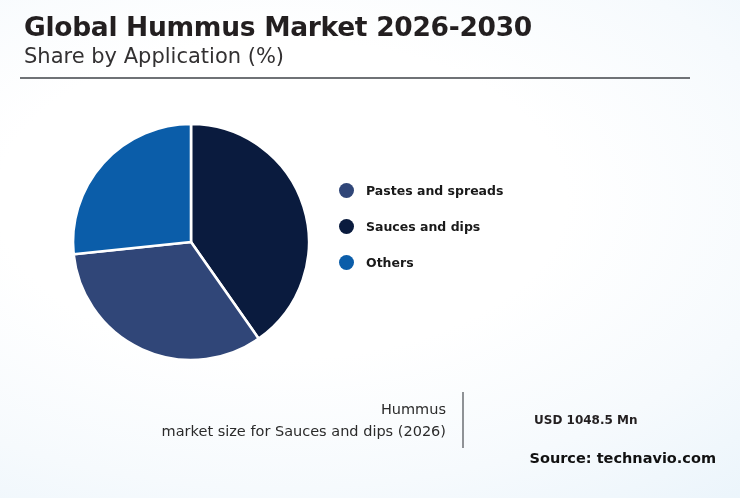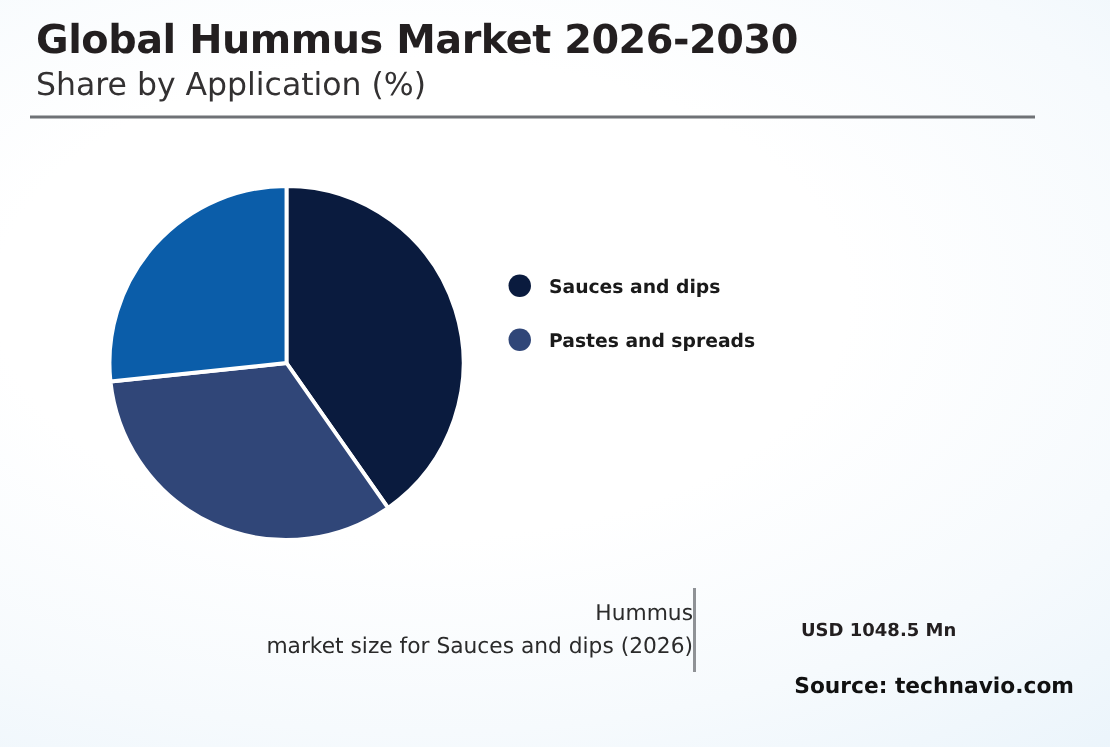--- a/index.html
+++ b/index.html
@@ -99,21 +99,21 @@
     position: absolute;
     left: 110px;
     top: 392px;
     width: 580px;
     display: flex;
     align-items: center;
   }
   #callout-caption {
     width: 352px;
     text-align: right;
-    padding-right: 0;
+    padding-right: 16px;
     font-size: 14.5px;
     color: #2b2b2b;
     line-height: 1.55;
     box-sizing: border-box;
   }
   #callout-divider {
     width: 2px;
     height: 56px;
     background: #8f9296;
     flex: 0 0 auto;
@@ -154,26 +154,30 @@
       <g id="pie-slices">
           <path d="M 119 119 L 119.00 1.00 A 118 118 0 0 1 186.68 215.66 Z" fill="#0a1b3e" stroke="#ffffff" stroke-width="2.6" stroke-linejoin="round"></path>
           <path d="M 119 119 L 186.68 215.66 A 118 118 0 0 1 1.65 131.33 Z" fill="#304678" stroke="#ffffff" stroke-width="2.6" stroke-linejoin="round"></path>
           <path d="M 119 119 L 1.65 131.33 A 118 118 0 0 1 119.00 1.00 Z" fill="#0b5da9" stroke="#ffffff" stroke-width="2.6" stroke-linejoin="round"></path>
         </g>
     </svg>
   </div>
 
   <div id="legend">
     <div class="legend-row">
+      <span class="legend-swatch" style="background: rgb(48, 70, 120);"></span>
+      <span class="legend-label">Pastes and spreads</span>
+    </div>
+    <div class="legend-row">
       <span class="legend-swatch" style="background: rgb(10, 27, 62);"></span>
       <span class="legend-label">Sauces and dips</span>
     </div>
     <div class="legend-row">
-      <span class="legend-swatch" style="background: rgb(48, 70, 120);"></span>
-      <span class="legend-label">Pastes and spreads</span>
+      <span class="legend-swatch" style="background: rgb(11, 93, 169);"></span>
+      <span class="legend-label">Others</span>
     </div>
   </div>
 
   <div id="callout">
     <div id="callout-caption">
       <div>Hummus</div>
       <div>market size for Sauces and dips (2026)</div>
     </div>
     <div id="callout-divider"></div>
     <div id="callout-value">USD 1048.5 Mn</div>

